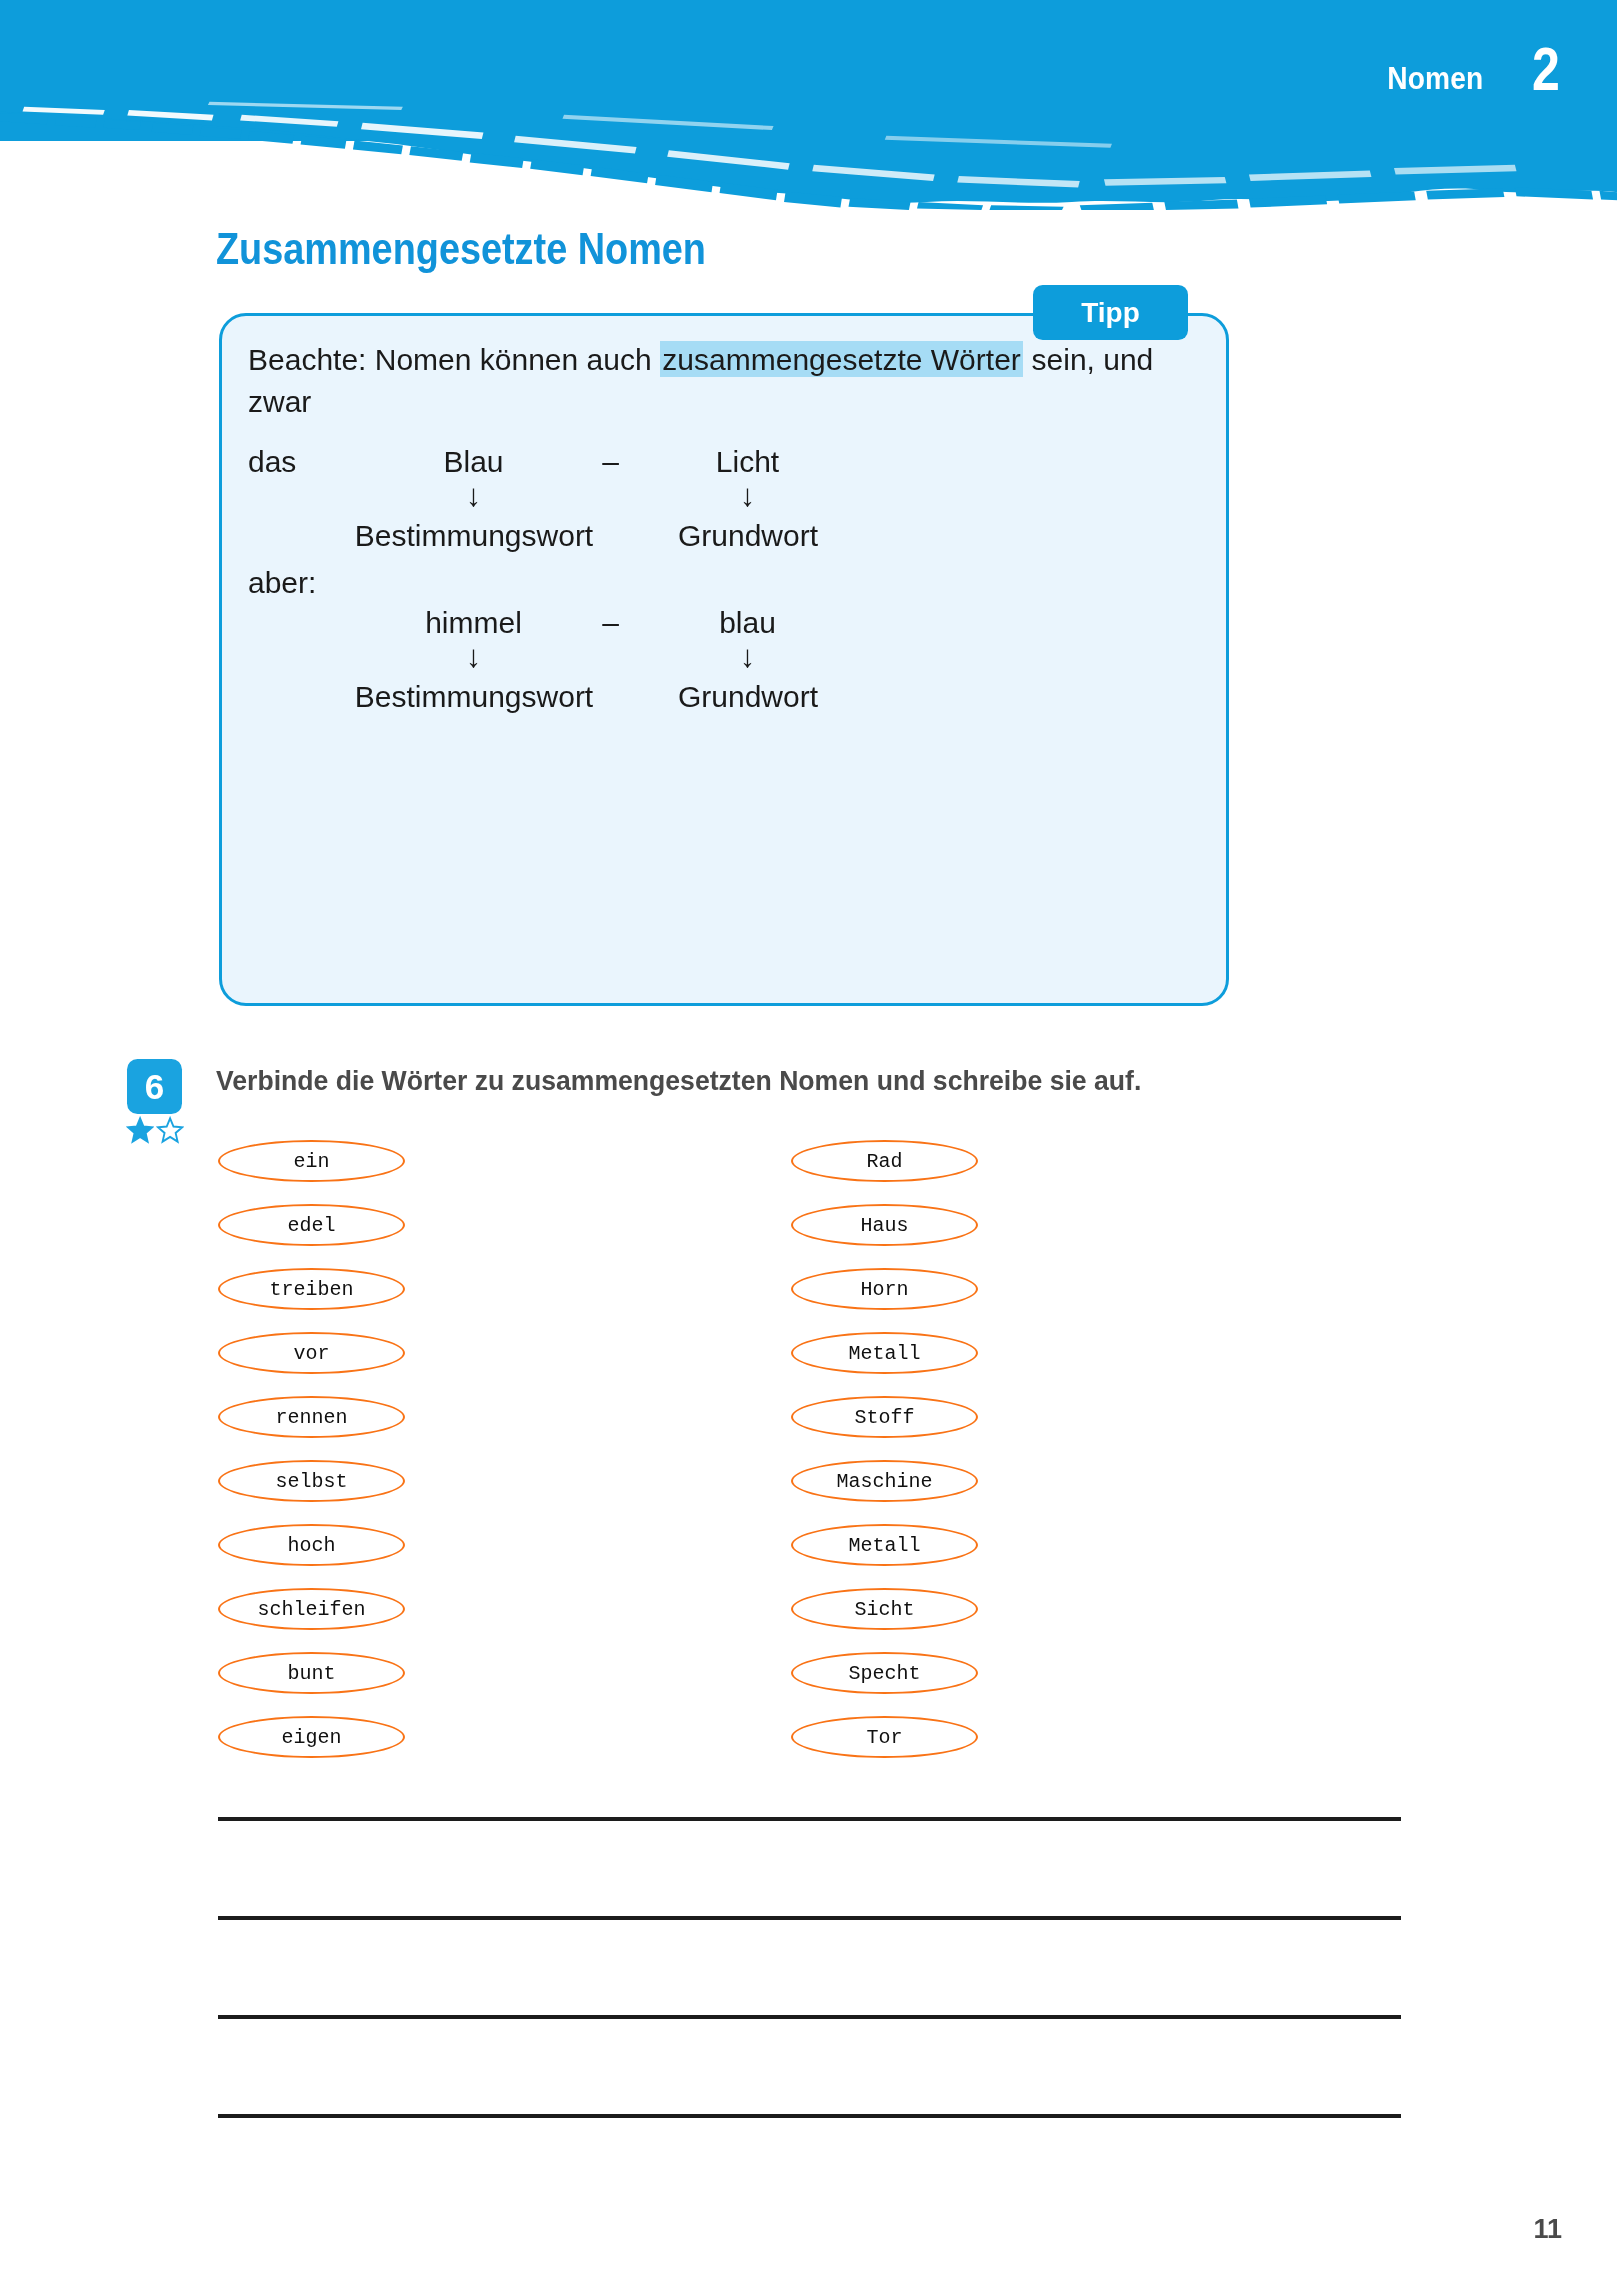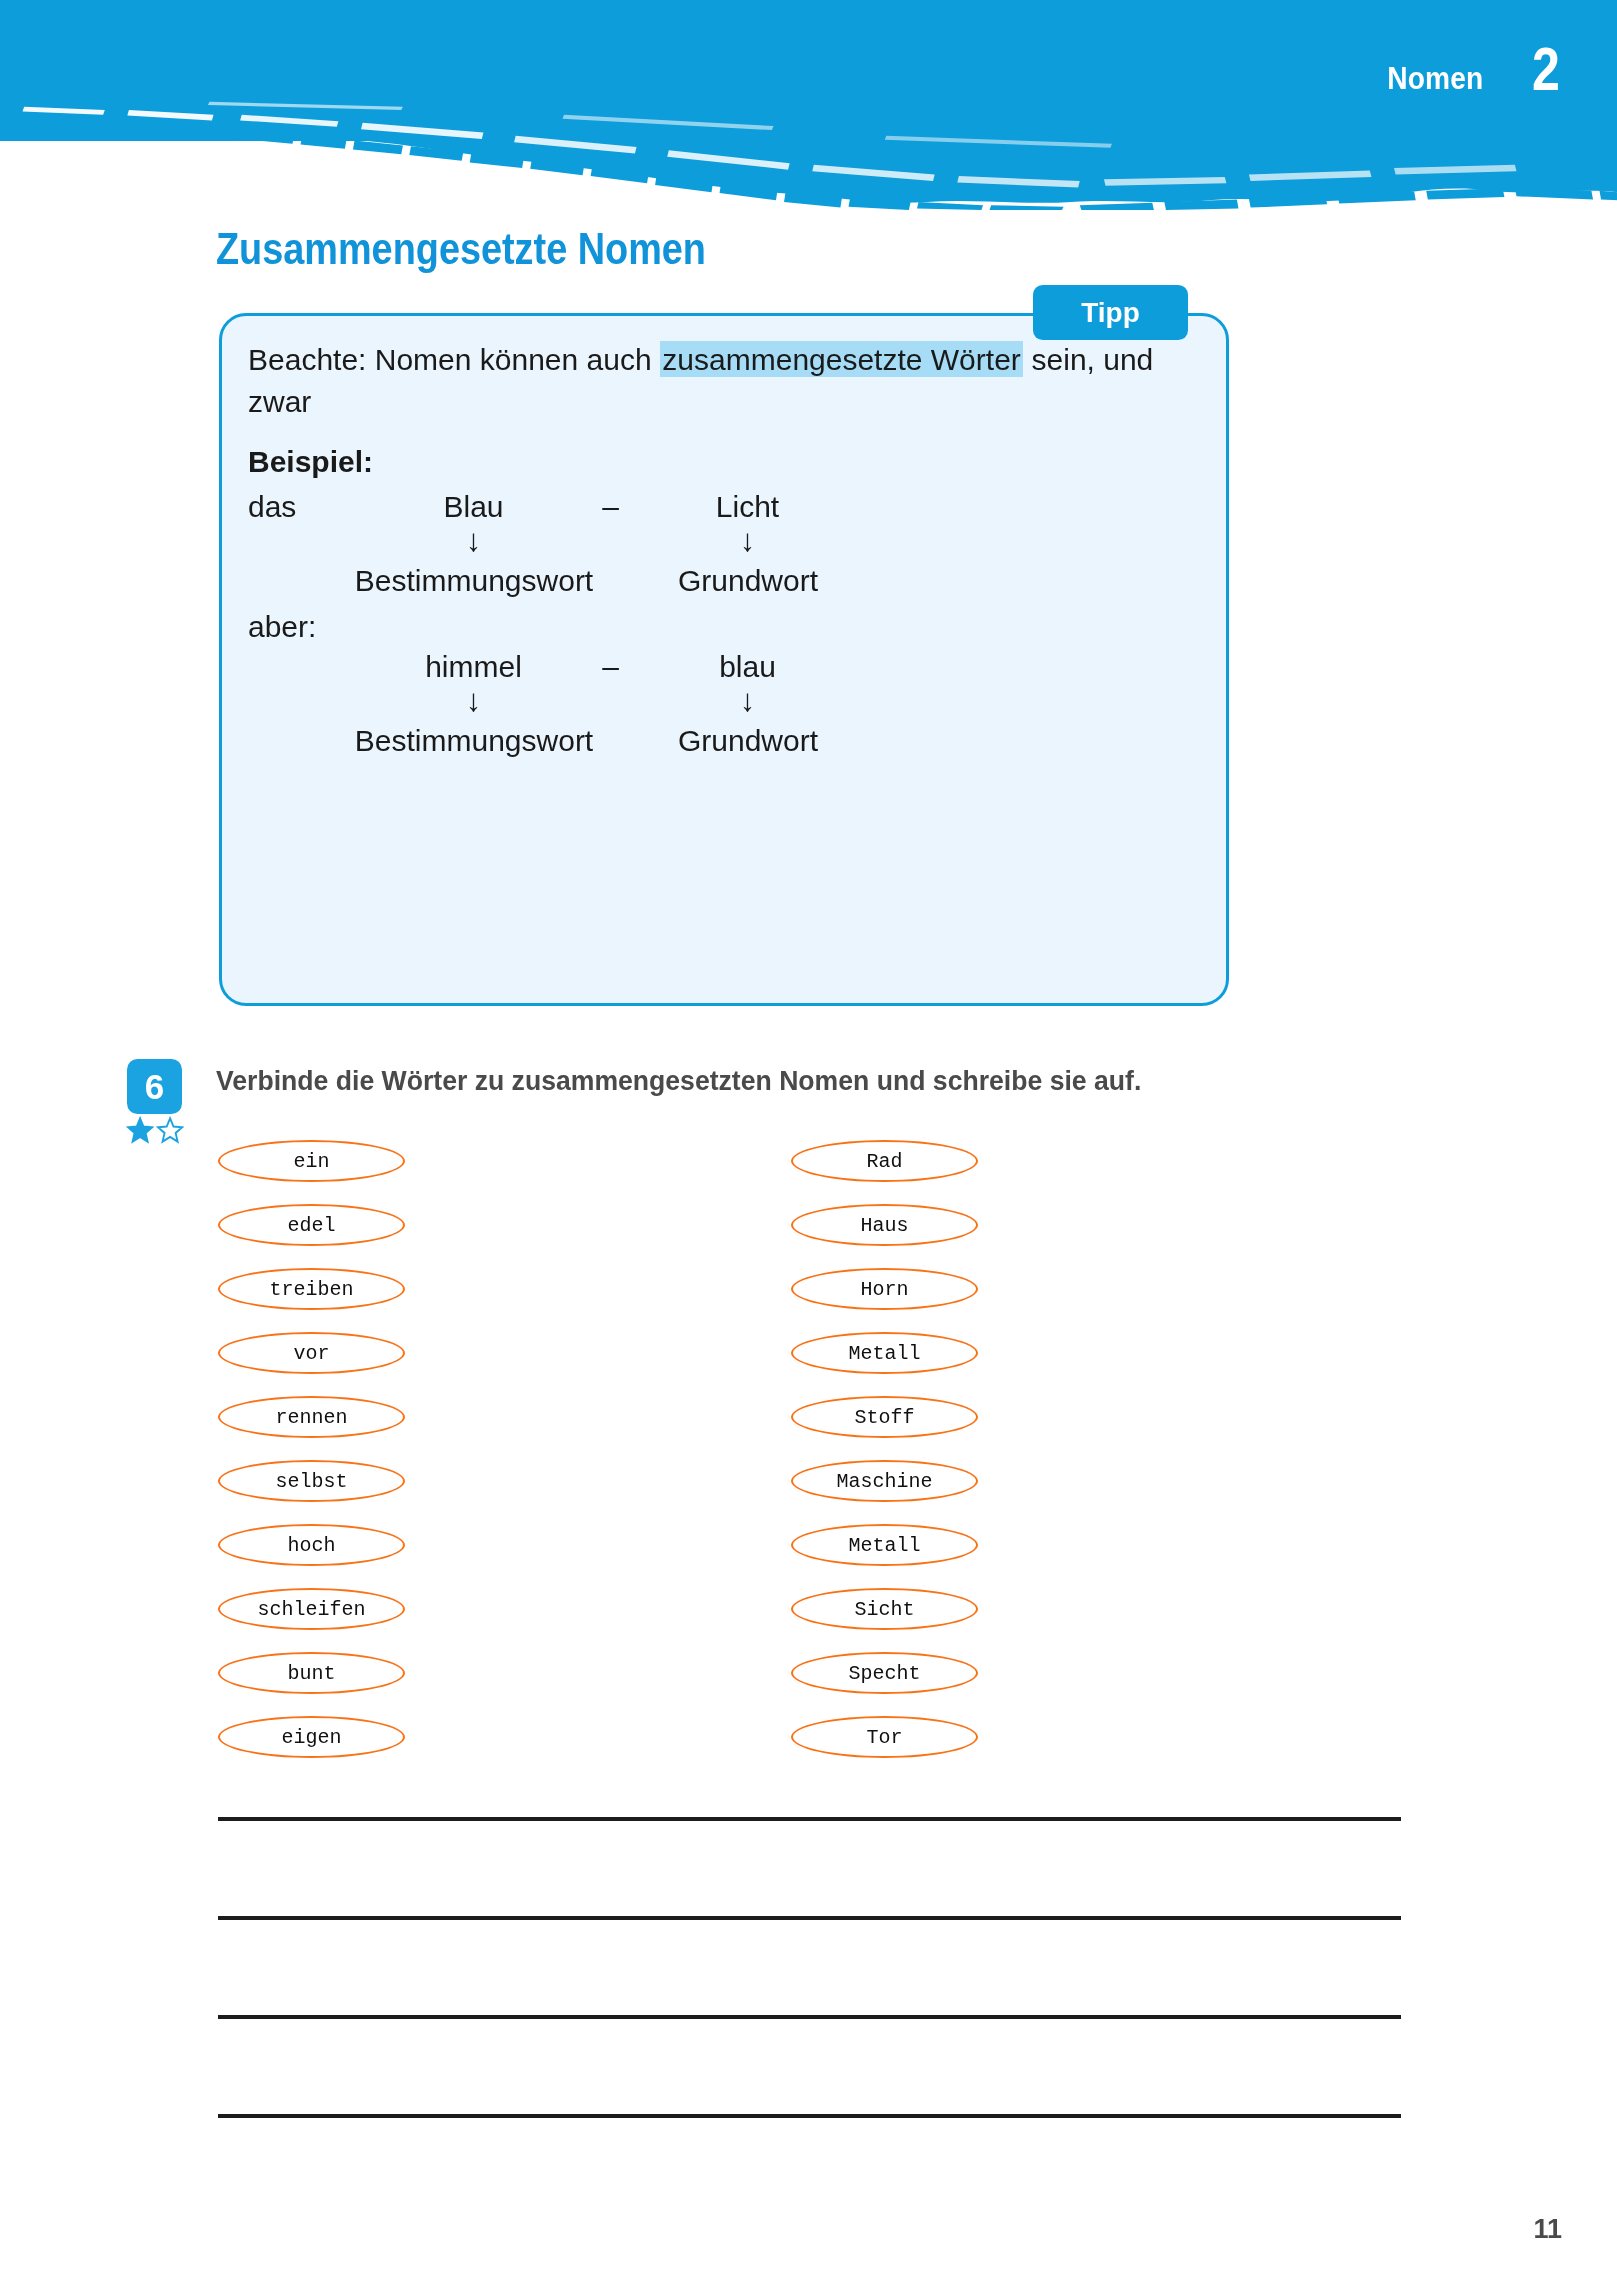--- a/index.html
+++ b/index.html
@@ -372,21 +372,20 @@
 
 <div class="tip-box">
   <div class="tip-inner">
     <p class="tip-lead">
       <span>Beachte: Nomen können auch </span><span class="hl">zusammengesetzte Wörter</span><span> sein, und zwar</span>
     </p>
 
     <ul class="tip-bullets">
     </ul>
 
-    <p class="tip-example-label">Beispiel:</p>
 
     <div class="ex-grid">
       <div class="ex-row">
         <span class="ex-art">das</span>
         <span class="ex-w1">Blau</span>
         <span class="ex-dash">–</span>
         <span class="ex-w2">Licht</span>
       </div>
       <div class="ex-arrows">
         <span class="ex-arrow-1">↓</span>

